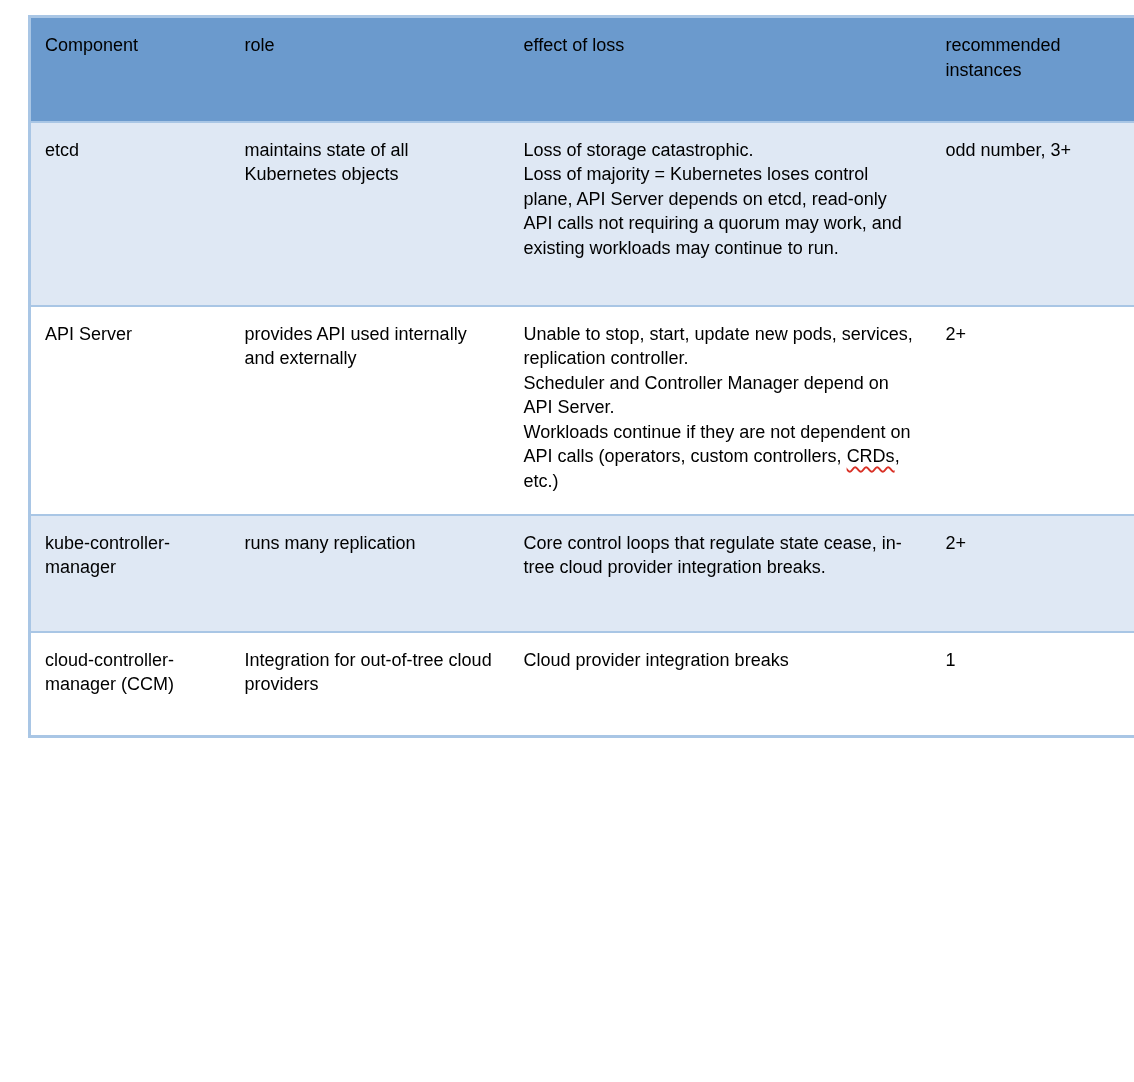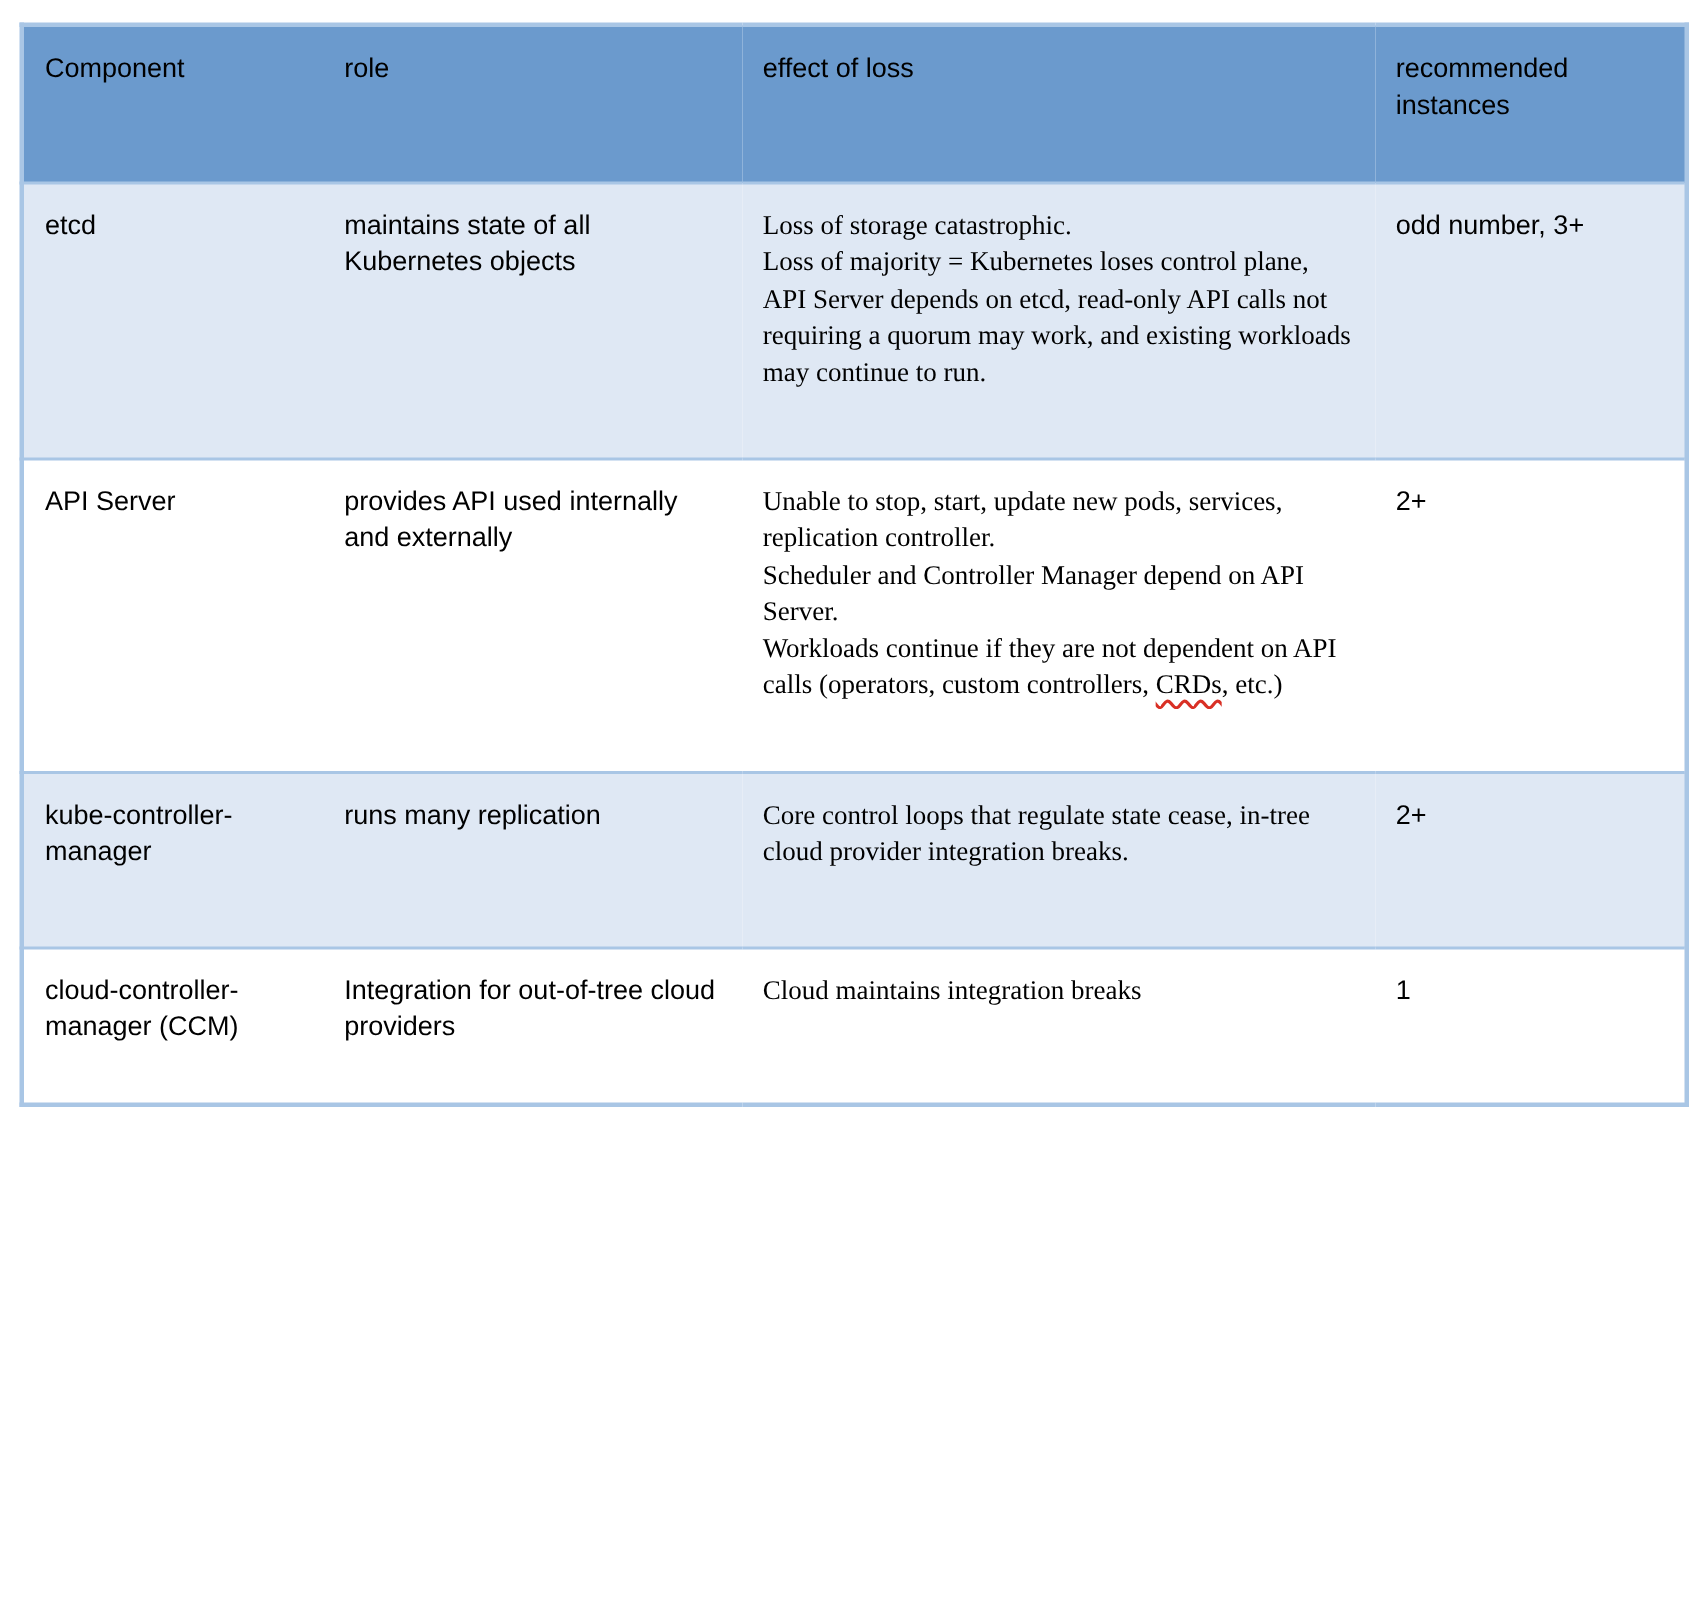--- a/index.html
+++ b/index.html
@@ -10,21 +10,21 @@
     --text:#000000;
     --squiggle:#d93025;
   }
   *{box-sizing:border-box;}
   html,body{margin:0;padding:0;background:#ffffff;}
   body{
     font-family:"Liberation Sans","DejaVu Sans",sans-serif;
     color:var(--text);
     -webkit-font-smoothing:antialiased;
   }
-  .page{padding:15px 13px;}
+  .page{padding:15px 28px;}
   table.components{
     border-collapse:collapse;
     table-layout:fixed;
     width:1110px;
     border:3px solid var(--border);
   }
   col.c1{width:201px;}
   col.c2{width:279px;}
   col.c3{width:422px;}
   col.c4{width:208px;}
@@ -44,21 +44,21 @@
   }
   tbody tr:nth-child(odd) td{background:var(--stripe-bg);}
   tbody tr:nth-child(even) td{background:var(--row-bg);}
   tbody tr:nth-child(1) td{height:184px;}
   tbody tr:nth-child(2) td{height:209px;}
   tbody tr:nth-child(3) td{height:117px;}
   tbody tr:nth-child(4) td{height:105px;}
   tbody tr:nth-child(5) td{height:143px;}
   tbody tr:nth-child(6) td{height:146px;}
   td.cell-component{overflow-wrap:anywhere;}
-  .effect-line{margin:0;font-family:Liberation Serif, serif;}
+  .effect-line{margin:0;}
   .squiggle{
     text-decoration-line:underline;
     text-decoration-style:wavy;
     text-decoration-color:var(--squiggle);
     text-decoration-thickness:2px;
     text-underline-offset:4px;
     text-decoration-skip-ink:none;
   }
 </style>
 </head>
@@ -105,19 +105,19 @@
           <td class="cell-role">runs many replication</td>
           <td class="cell-effect">
             <div class="effect-line">Core control loops that regulate state cease, in-tree cloud provider integration breaks.</div>
           </td>
           <td class="cell-recommended">2+</td>
         </tr>
         <tr>
           <td class="cell-component">cloud-controller-manager (CCM)</td>
           <td class="cell-role">Integration for out-of-tree cloud providers</td>
           <td class="cell-effect">
-            <div class="effect-line">Cloud maintains integration breaks</div>
+            <div class="effect-line">Cloud provider integration breaks</div>
           </td>
           <td class="cell-recommended">1</td>
         </tr>
       </tbody>
   </table>
 </div>
 
 </body></html>

